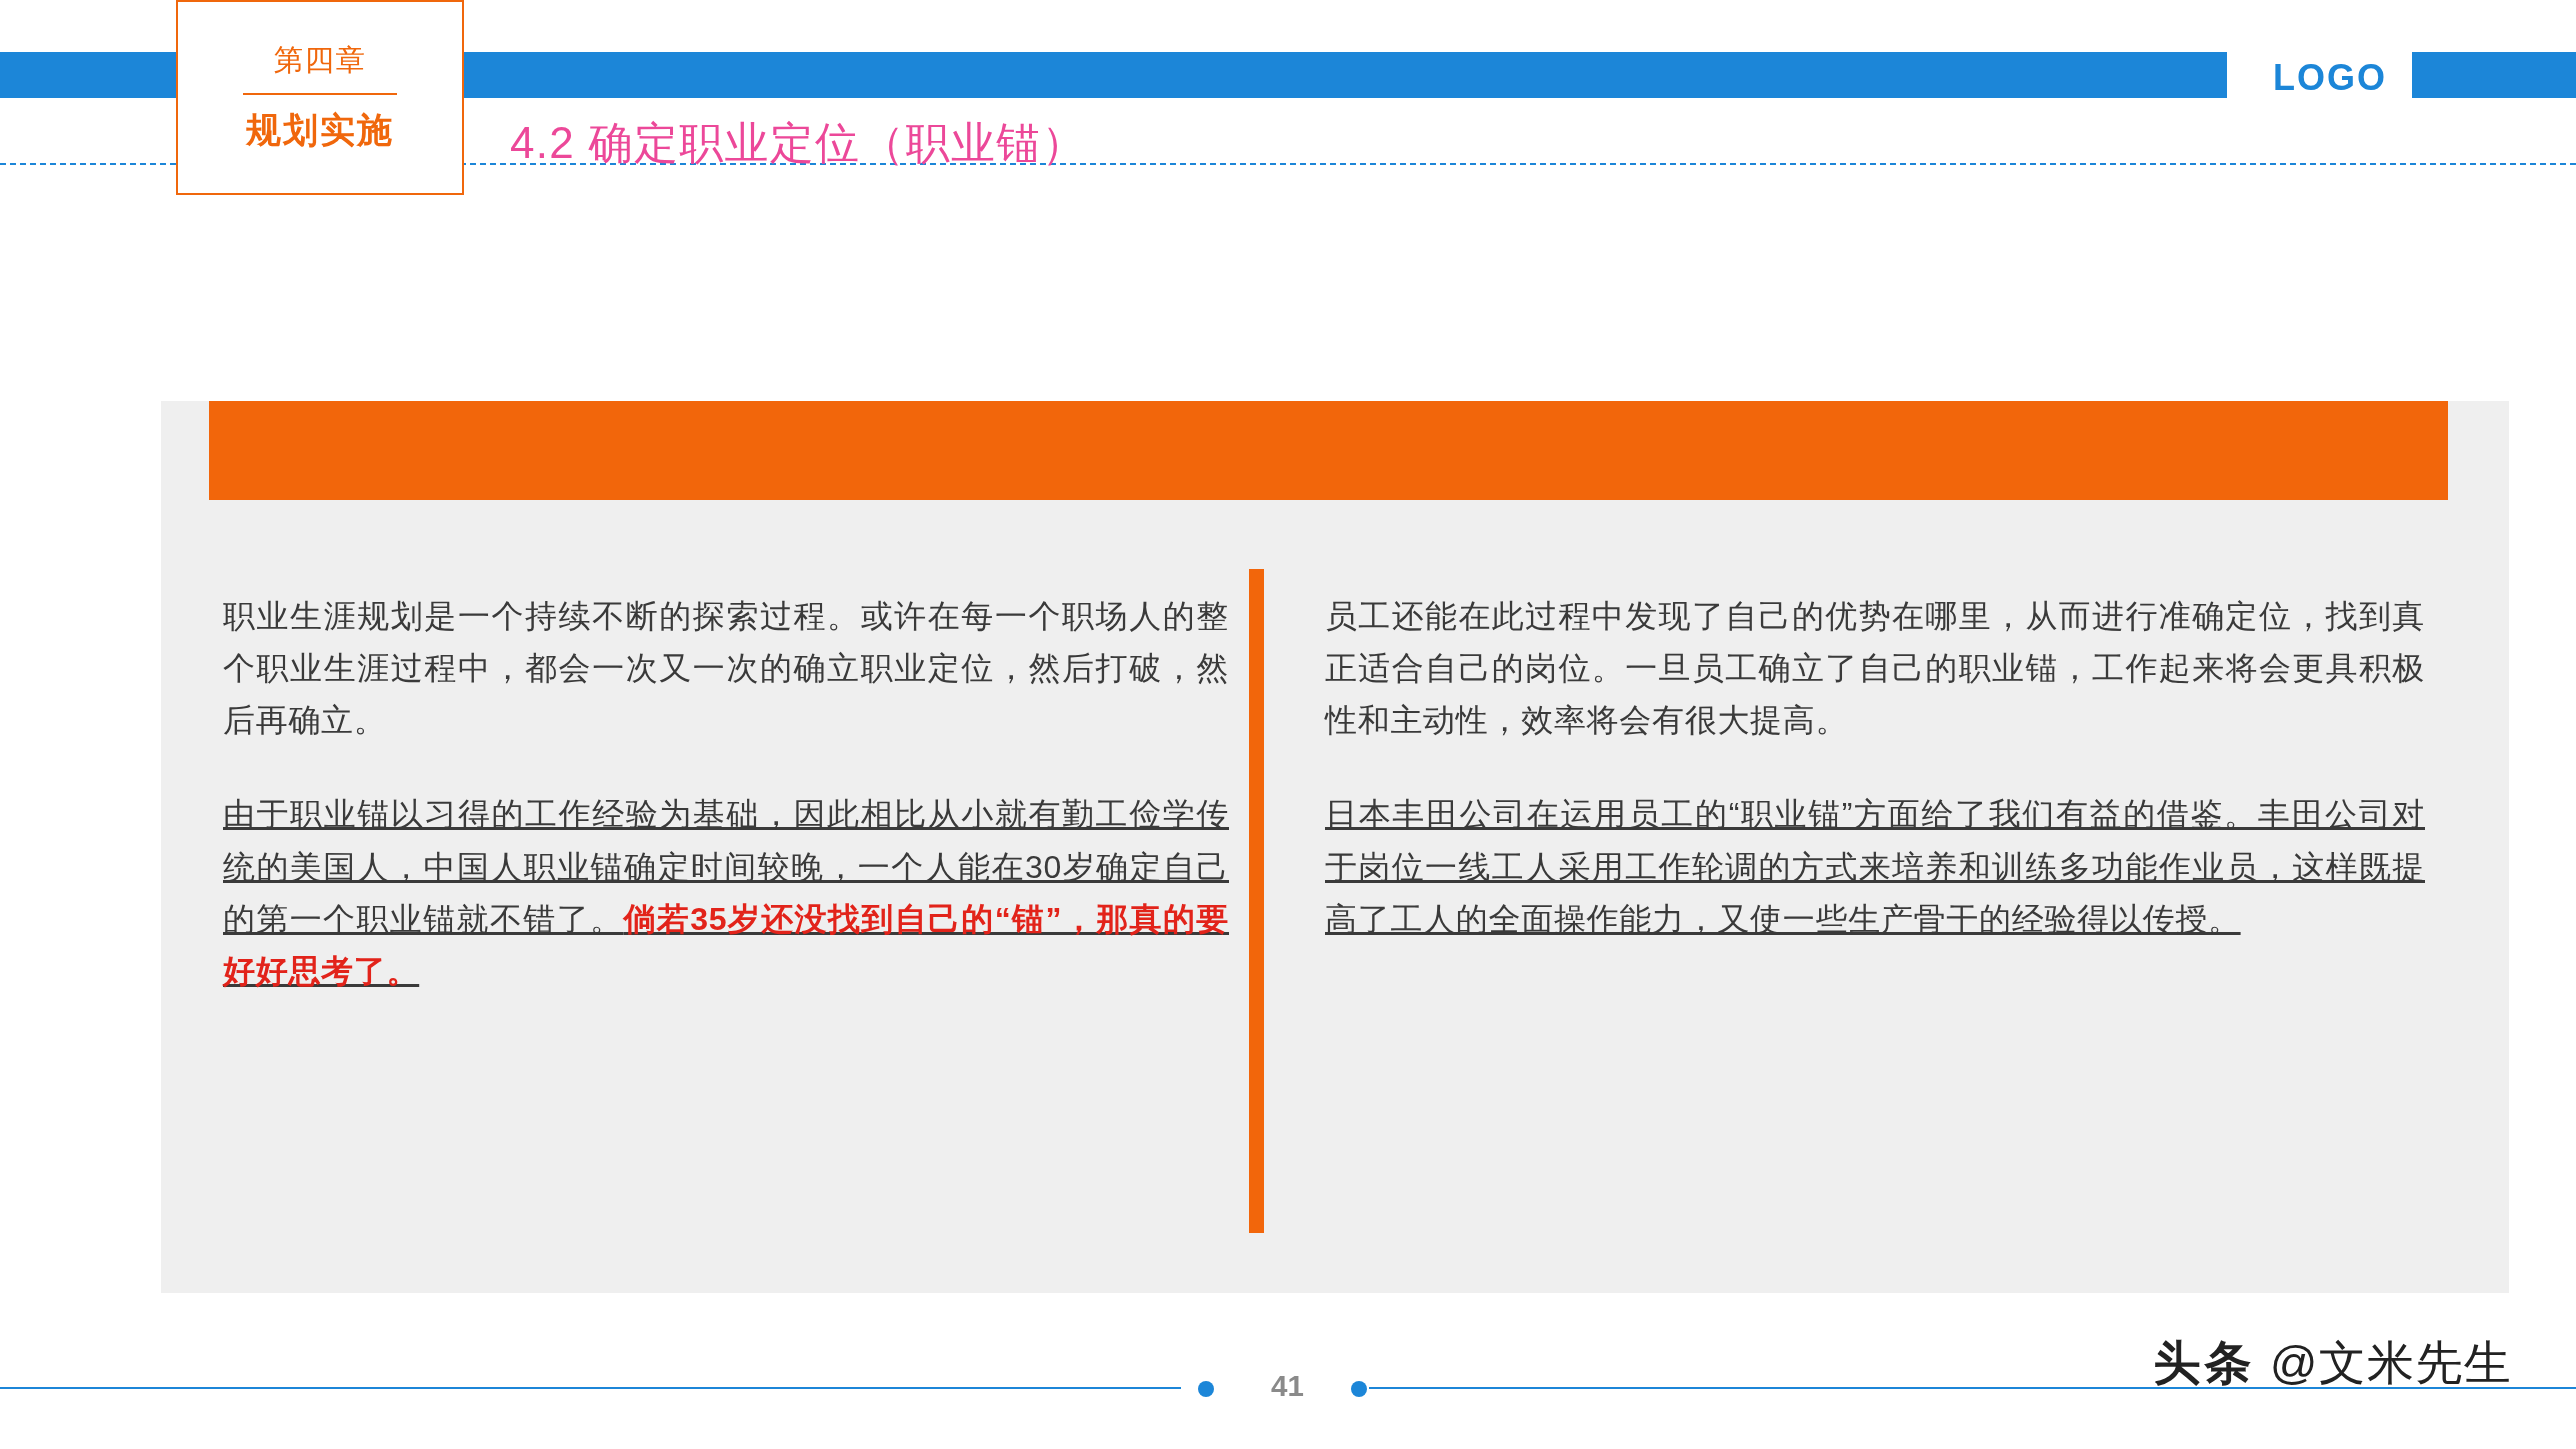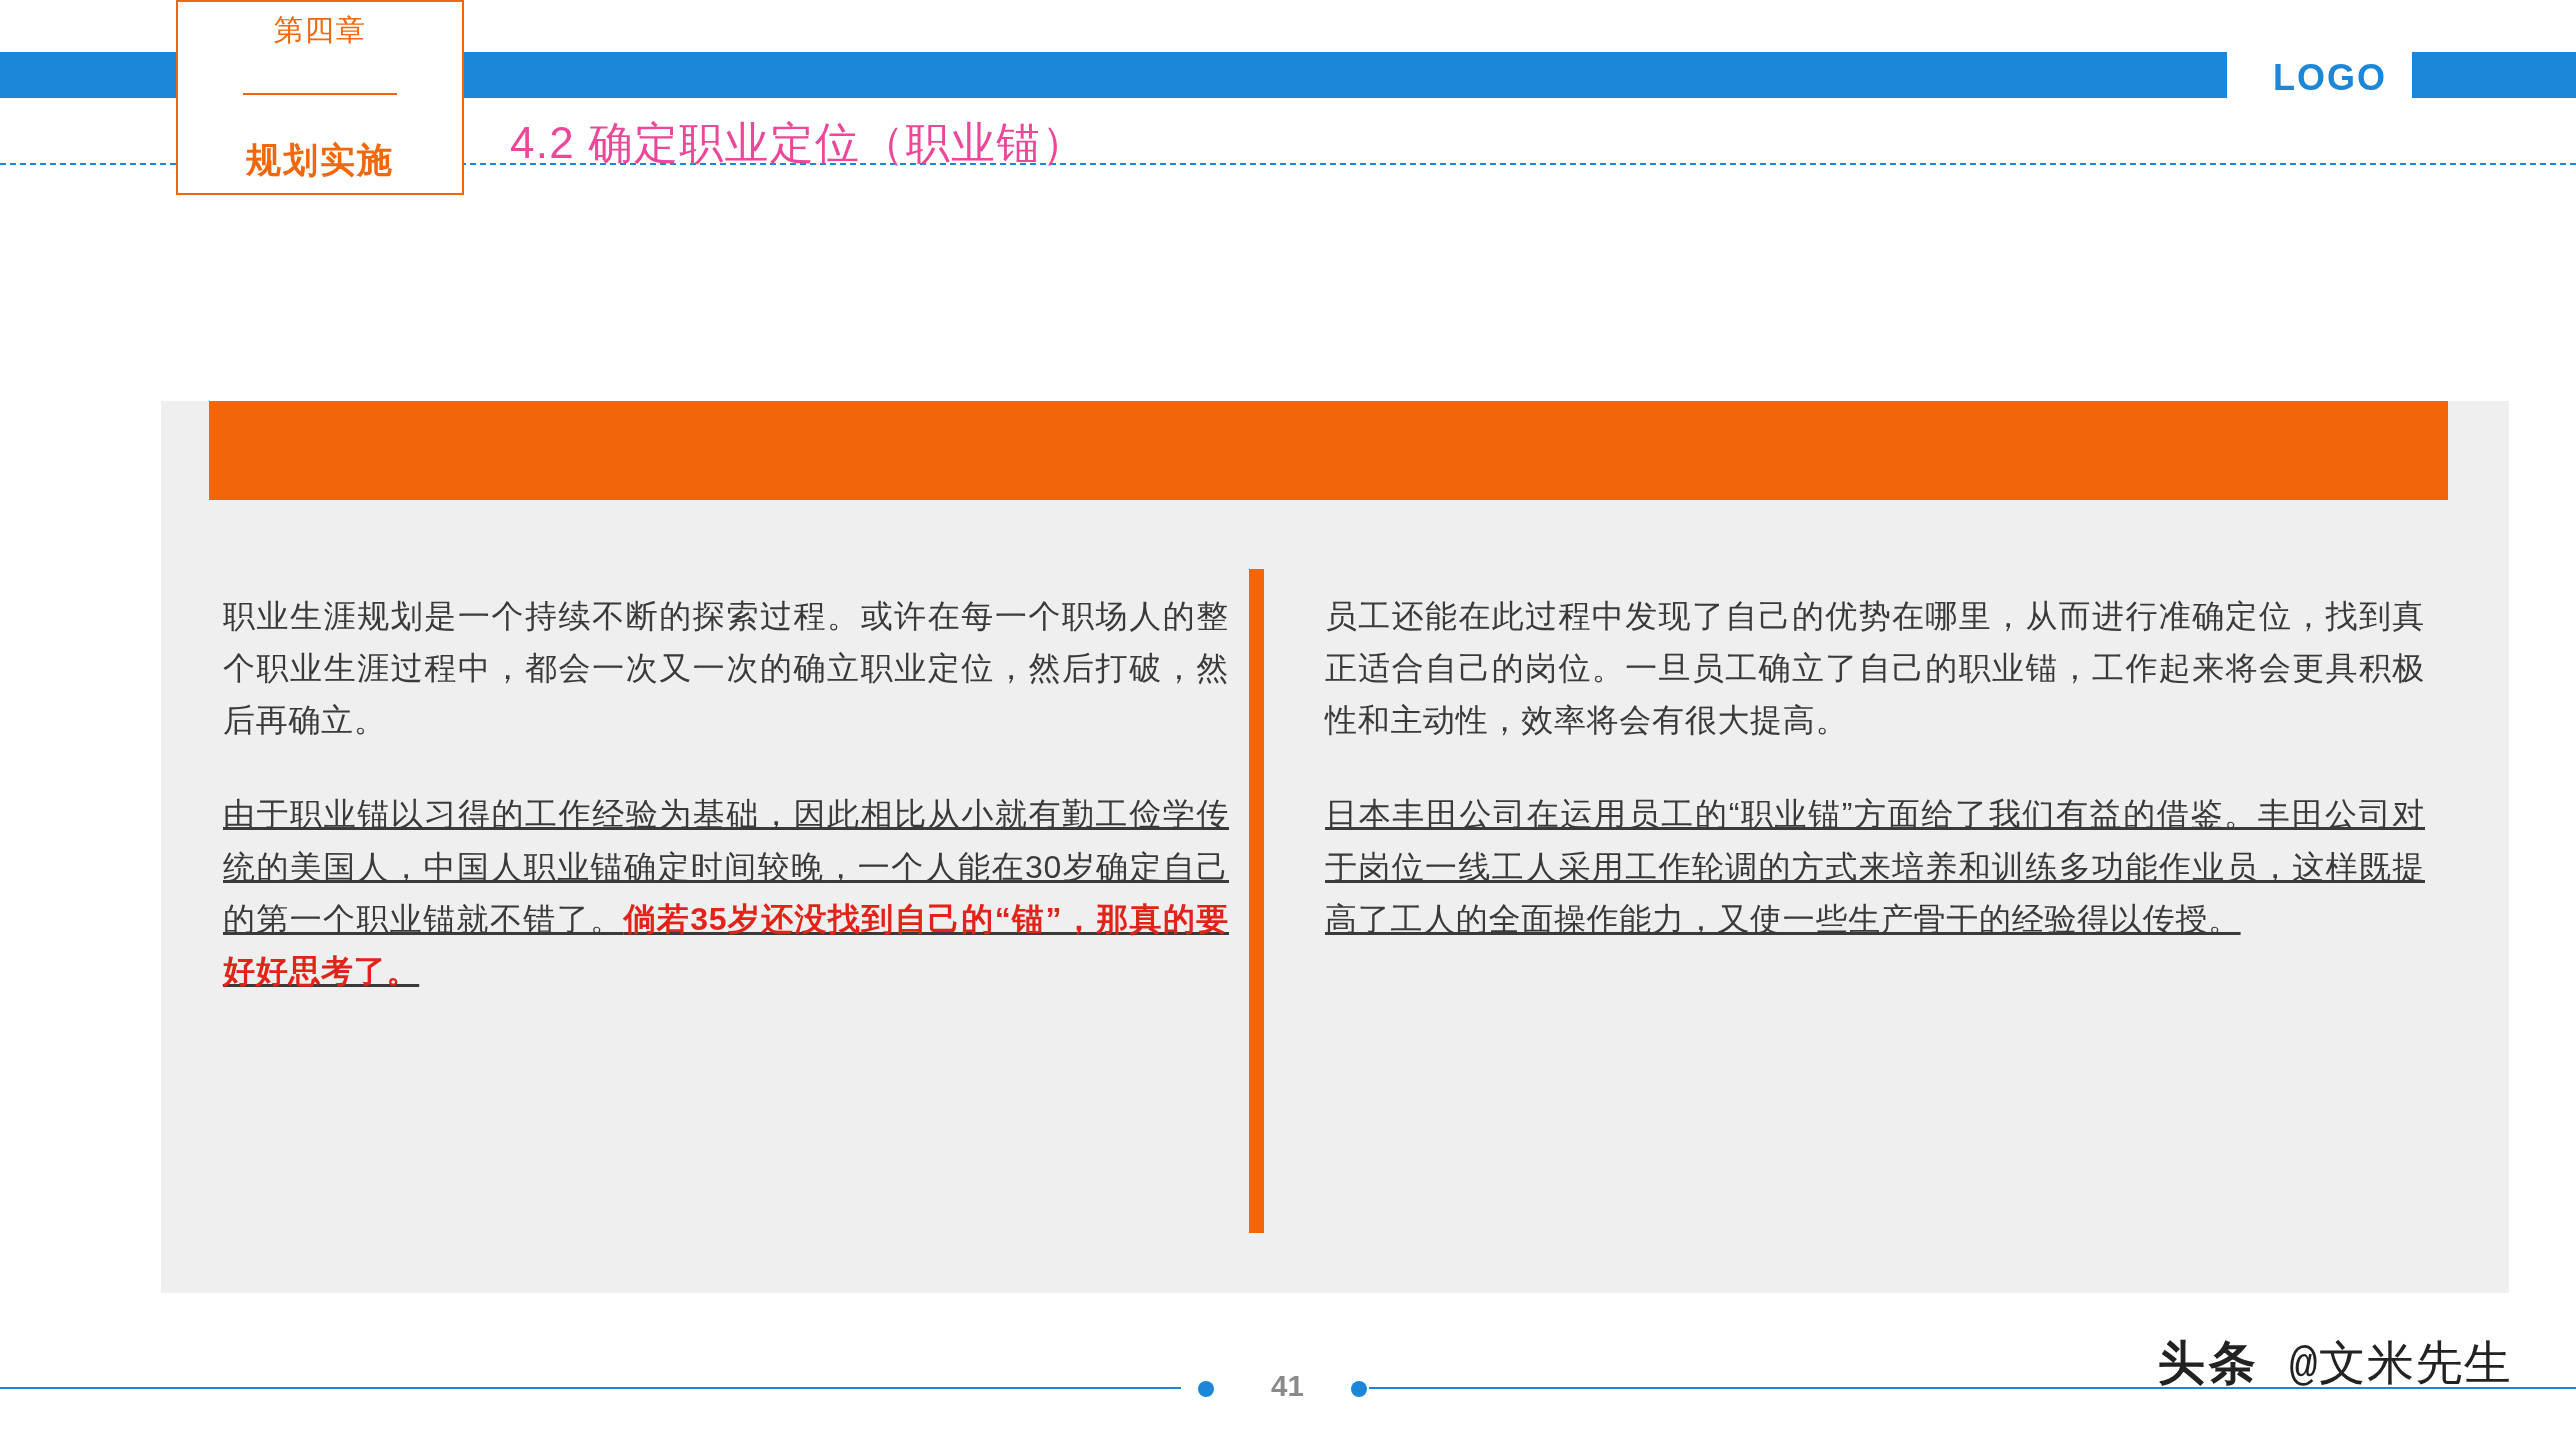--- a/index.html
+++ b/index.html
@@ -55,21 +55,20 @@
     border: 2px solid #F0670C;
   }
   .chapter-box-inner {
     position: absolute;
     left: 0; top: 0;
     width: 100%; height: 100%;
     display: flex;
     flex-direction: column;
     align-items: center;
     justify-content: center;
-    gap: 30px;
   }
   .chapter-num {
     font-size: 29.5px;
     color: #F0670C;
     letter-spacing: 1.3px;
     margin-bottom: 12px;
   }
   .chapter-rule {
     width: 154px;
     height: 2px;
@@ -173,21 +172,20 @@
     font-weight: bold;
     color: #8A8A8A;
   }
   .watermark {
     position: absolute;
     right: 64px; top: 1332px;
     font-size: 47px;
     color: #222222;
     letter-spacing: 1.3px;
     white-space: nowrap;
-    font-family: Liberation Mono, monospace;
   }
   .watermark .tt {
     font-weight: bold;
     letter-spacing: 4px;
   }
 </style>
 </head>
 <body>
 
 <div class="slide">

